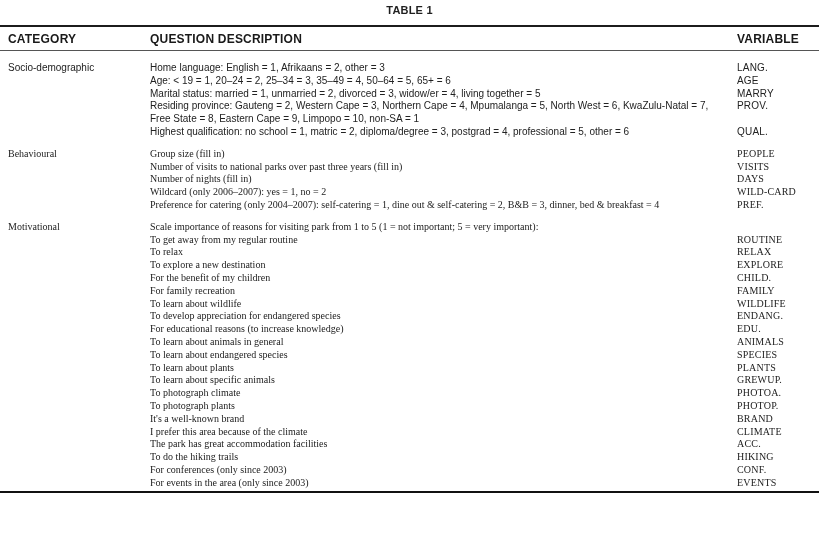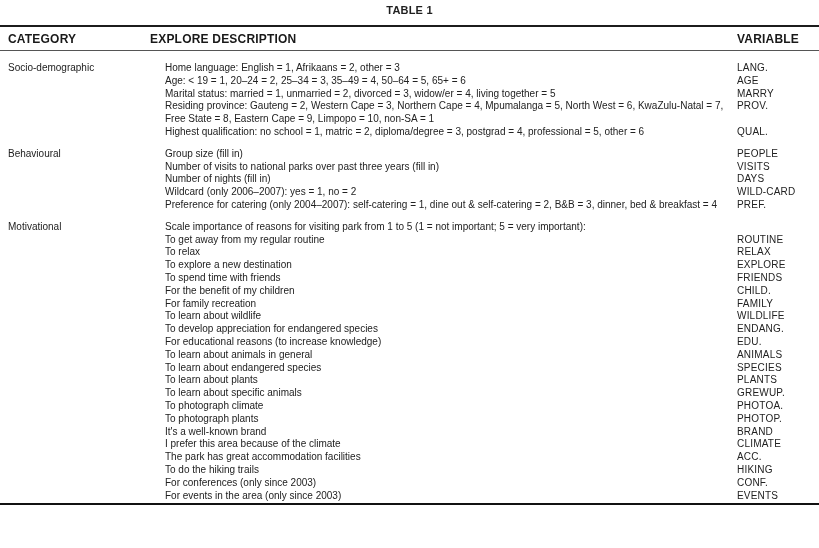--- a/index.html
+++ b/index.html
@@ -31,44 +31,44 @@
   }
   .thead .col {
     font-size: 12px; font-weight: bold; line-height: 12px;
     letter-spacing: .2px; color: #191919;
   }
 
   .tbody {
     padding: 11px 0 1px 8px;
     border-bottom: 2.5px solid #111;
   }
-  .section + .section { margin-top: 9px; }
+  .section + .section { margin-top: 9px; font-family: Liberation Serif, serif; }
   .trow {
     display: grid;
     grid-template-columns: 142px 587px 1fr;
     align-items: start;
   }
   .cell {
     font-size: 10px; line-height: 12.8px; color: #222;
   }
-  .cell.q { white-space: pre; margin-left: 15px; }
+  .cell.q { white-space: pre; }
   .cell.v { letter-spacing: .2px; }
 </style>
 </head>
 <body>
 
 <div class="page">
 
   <div class="caption">
     <div class="title">TABLE 1</div>
   </div>
 
   <div class="thead">
     <div class="col">CATEGORY</div>
-    <div class="col">EXPLORE DESCRIPTION</div>
+    <div class="col">QUESTION DESCRIPTION</div>
     <div class="col">VARIABLE</div>
   </div>
 
   <div class="tbody" id="tbody">
       <div class="section">
         <div class="trow">
           <div class="cell cat">Socio-demographic</div>
           <div class="cell q">Home language: English = 1, Afrikaans = 2, other = 3</div>
           <div class="cell v">LANG.</div>
         </div>
@@ -137,25 +137,20 @@
           <div class="cell q">To relax</div>
           <div class="cell v">RELAX</div>
         </div>
         <div class="trow">
           <div class="cell cat"></div>
           <div class="cell q">To explore a new destination</div>
           <div class="cell v">EXPLORE</div>
         </div>
         <div class="trow">
           <div class="cell cat"></div>
-          <div class="cell q">To spend time with friends</div>
-          <div class="cell v">FRIENDS</div>
-        </div>
-        <div class="trow">
-          <div class="cell cat"></div>
           <div class="cell q">For the benefit of my children</div>
           <div class="cell v">CHILD.</div>
         </div>
         <div class="trow">
           <div class="cell cat"></div>
           <div class="cell q">For family recreation</div>
           <div class="cell v">FAMILY</div>
         </div>
         <div class="trow">
           <div class="cell cat"></div>

